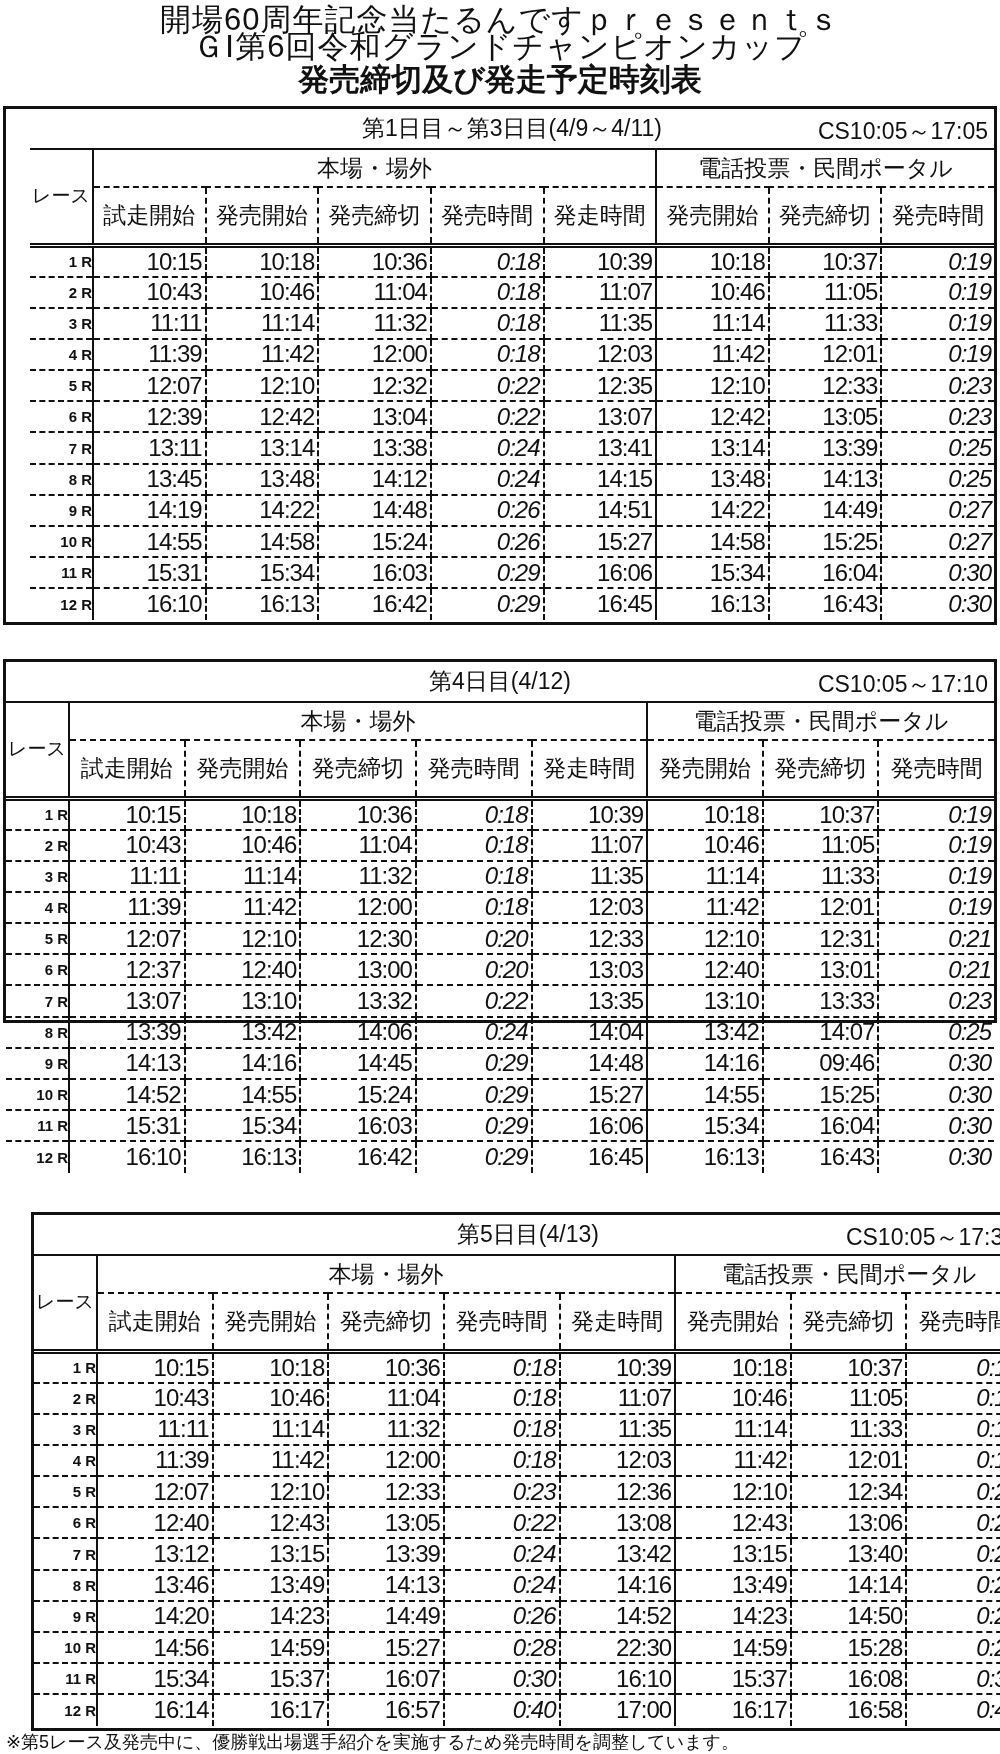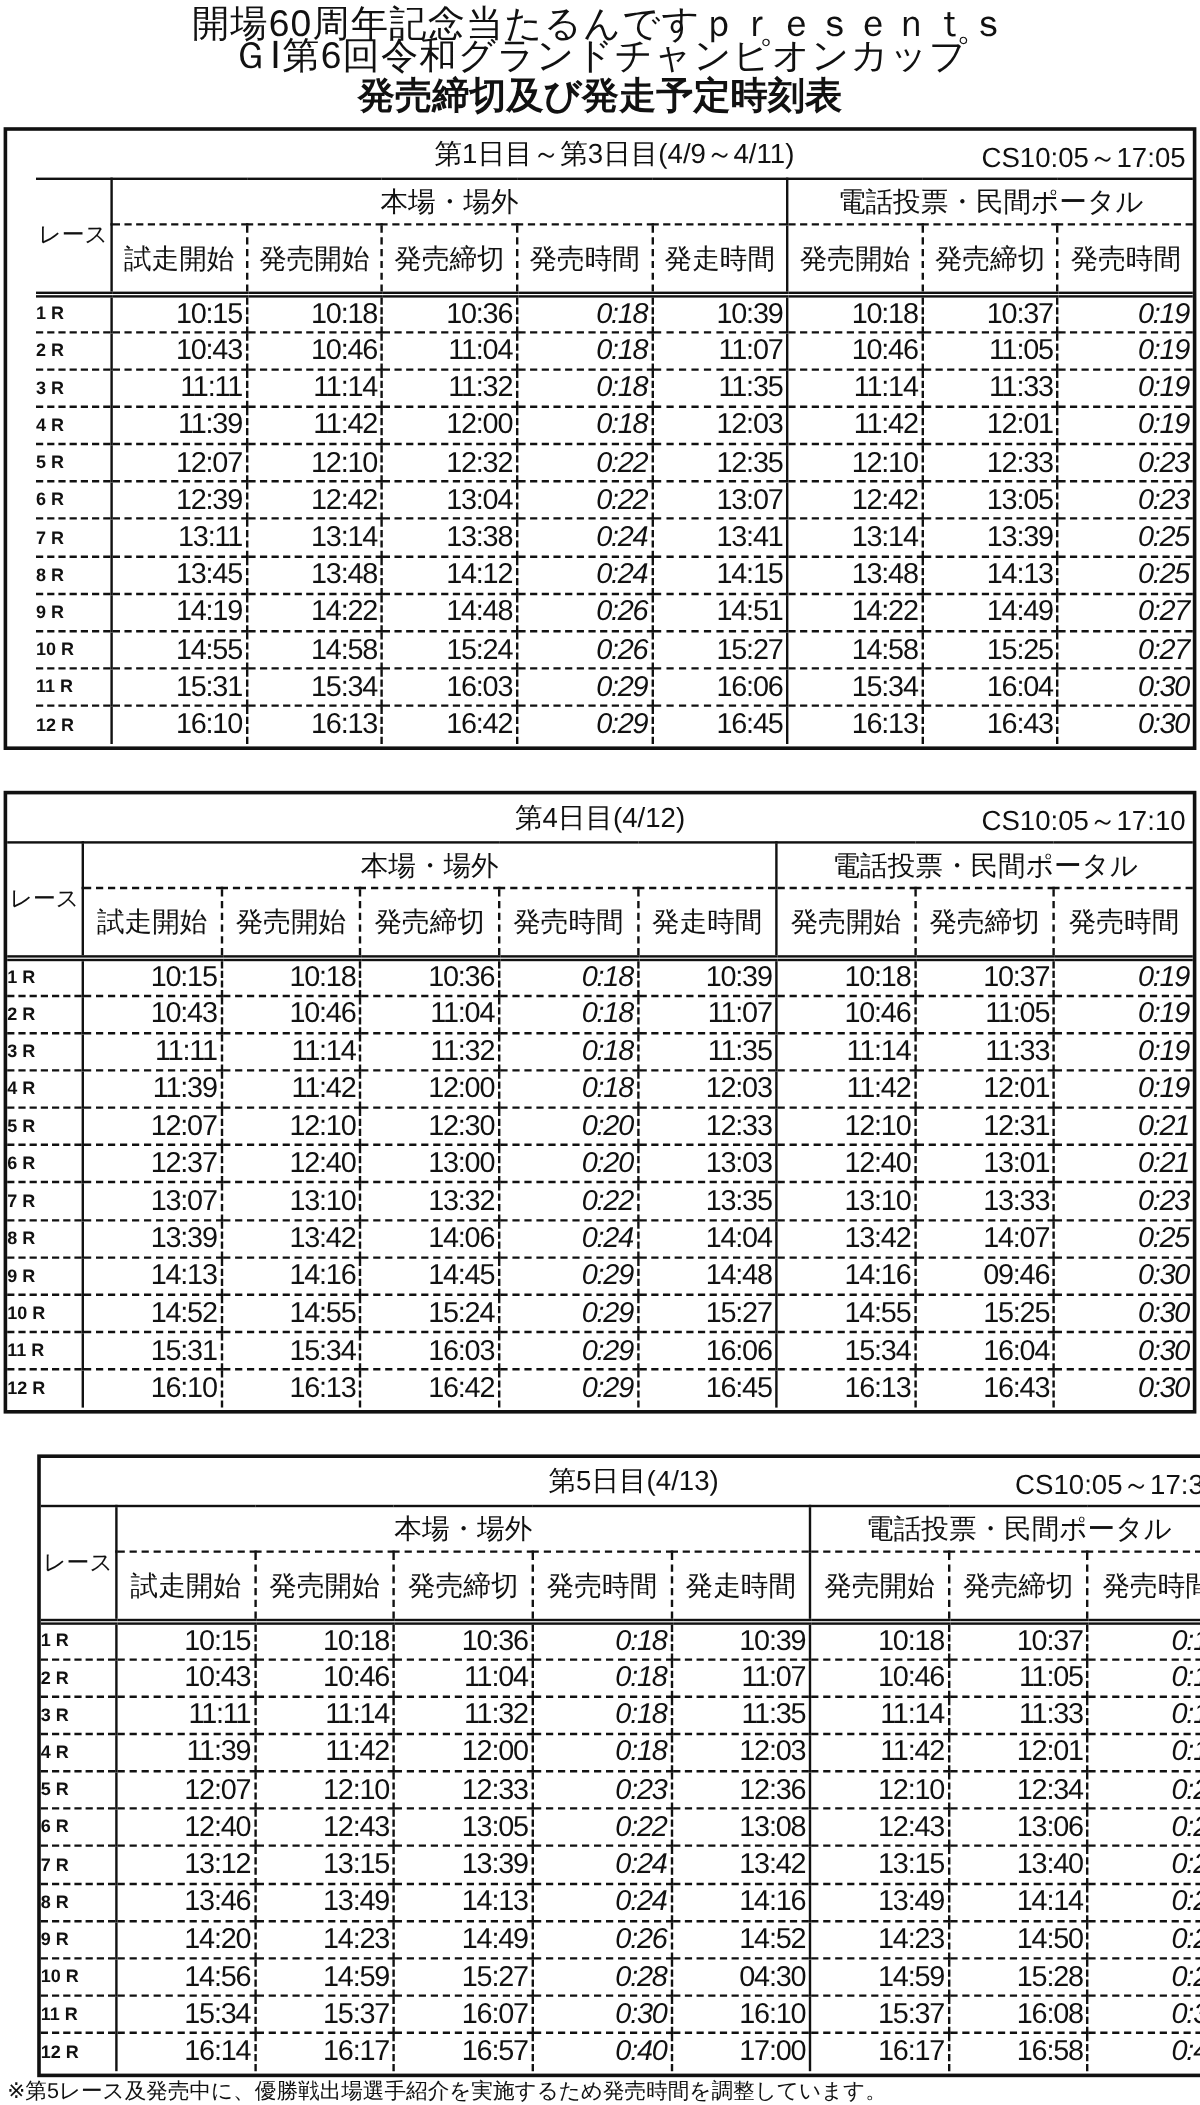--- a/index.html
+++ b/index.html
@@ -17,21 +17,21 @@
   .day-title { text-align:center; }
   .day-cs { position:absolute; right:6px; top:7px; }
   .grp td { height:38px; font-size:23px; text-align:center; border-bottom:2px dashed #111; }
   .colh td { height:58px; font-size:23px; text-align:center; border-bottom:5px double #111; }
   .race-h { border-right:2px solid #111; font-size:19px !important; text-align:center; }
   .sep-solid { border-right:2px solid #111; }
   .sep-dash { border-right:2px dashed #111; }
   .data td { height:31.2px; font-size:24px; text-align:right; padding-right:3px; border-bottom:2px dashed #111;
              font-family:"Liberation Sans Narrow","Liberation Sans",sans-serif; letter-spacing:-1px; }
   .data tr:last-child td { border-bottom:none; }
-  .data td.race { text-align:left; font-size:15px; font-weight:bold; letter-spacing:0; padding-right:0; border-right:2px solid #111; }
+  .data td.race { text-align:right; font-size:15px; font-weight:bold; letter-spacing:0; padding-right:0; border-right:2px solid #111; }
   .data td.dur { font-style:italic; }
   .footnote { position:absolute; left:6px; top:1731px; font-size:18px; line-height:22px; }
 </style>
 </head>
 <body>
 
 <div class="title t1">開場60周年記念当たるんですｐｒｅｓｅｎｔｓ</div>
 <div class="title t2">ＧⅠ第6回令和グランドチャンピオンカップ</div>
 <div class="title t3">発売締切及び発走予定時刻表</div>
 
@@ -200,21 +200,21 @@
           <td class="sep-dash">16:42</td>
           <td class="sep-dash dur">0:29</td>
           <td class="sep-solid">16:45</td>
           <td class="sep-dash">16:13</td>
           <td class="sep-dash">16:43</td>
           <td class="dur">0:30</td>
         </tr>
       </tbody>
   </table>
 </div>
-<div class="sched" style="top:659px;height:519px;">
+<div class="sched" style="top:659px;height:364px;">
   <table>
     <colgroup>
       <col style="width:63px">
         <col>
         <col>
         <col>
         <col>
         <col>
         <col>
         <col>
@@ -514,21 +514,21 @@
           <td class="sep-dash">14:23</td>
           <td class="sep-dash">14:50</td>
           <td class="dur">0:27</td>
         </tr>
         <tr>
           <td class="race">10 R</td>
           <td class="sep-dash">14:56</td>
           <td class="sep-dash">14:59</td>
           <td class="sep-dash">15:27</td>
           <td class="sep-dash dur">0:28</td>
-          <td class="sep-solid">04:30</td>
+          <td class="sep-solid">22:30</td>
           <td class="sep-dash">14:59</td>
           <td class="sep-dash">15:28</td>
           <td class="dur">0:29</td>
         </tr>
         <tr>
           <td class="race">11 R</td>
           <td class="sep-dash">15:34</td>
           <td class="sep-dash">15:37</td>
           <td class="sep-dash">16:07</td>
           <td class="sep-dash dur">0:30</td>

